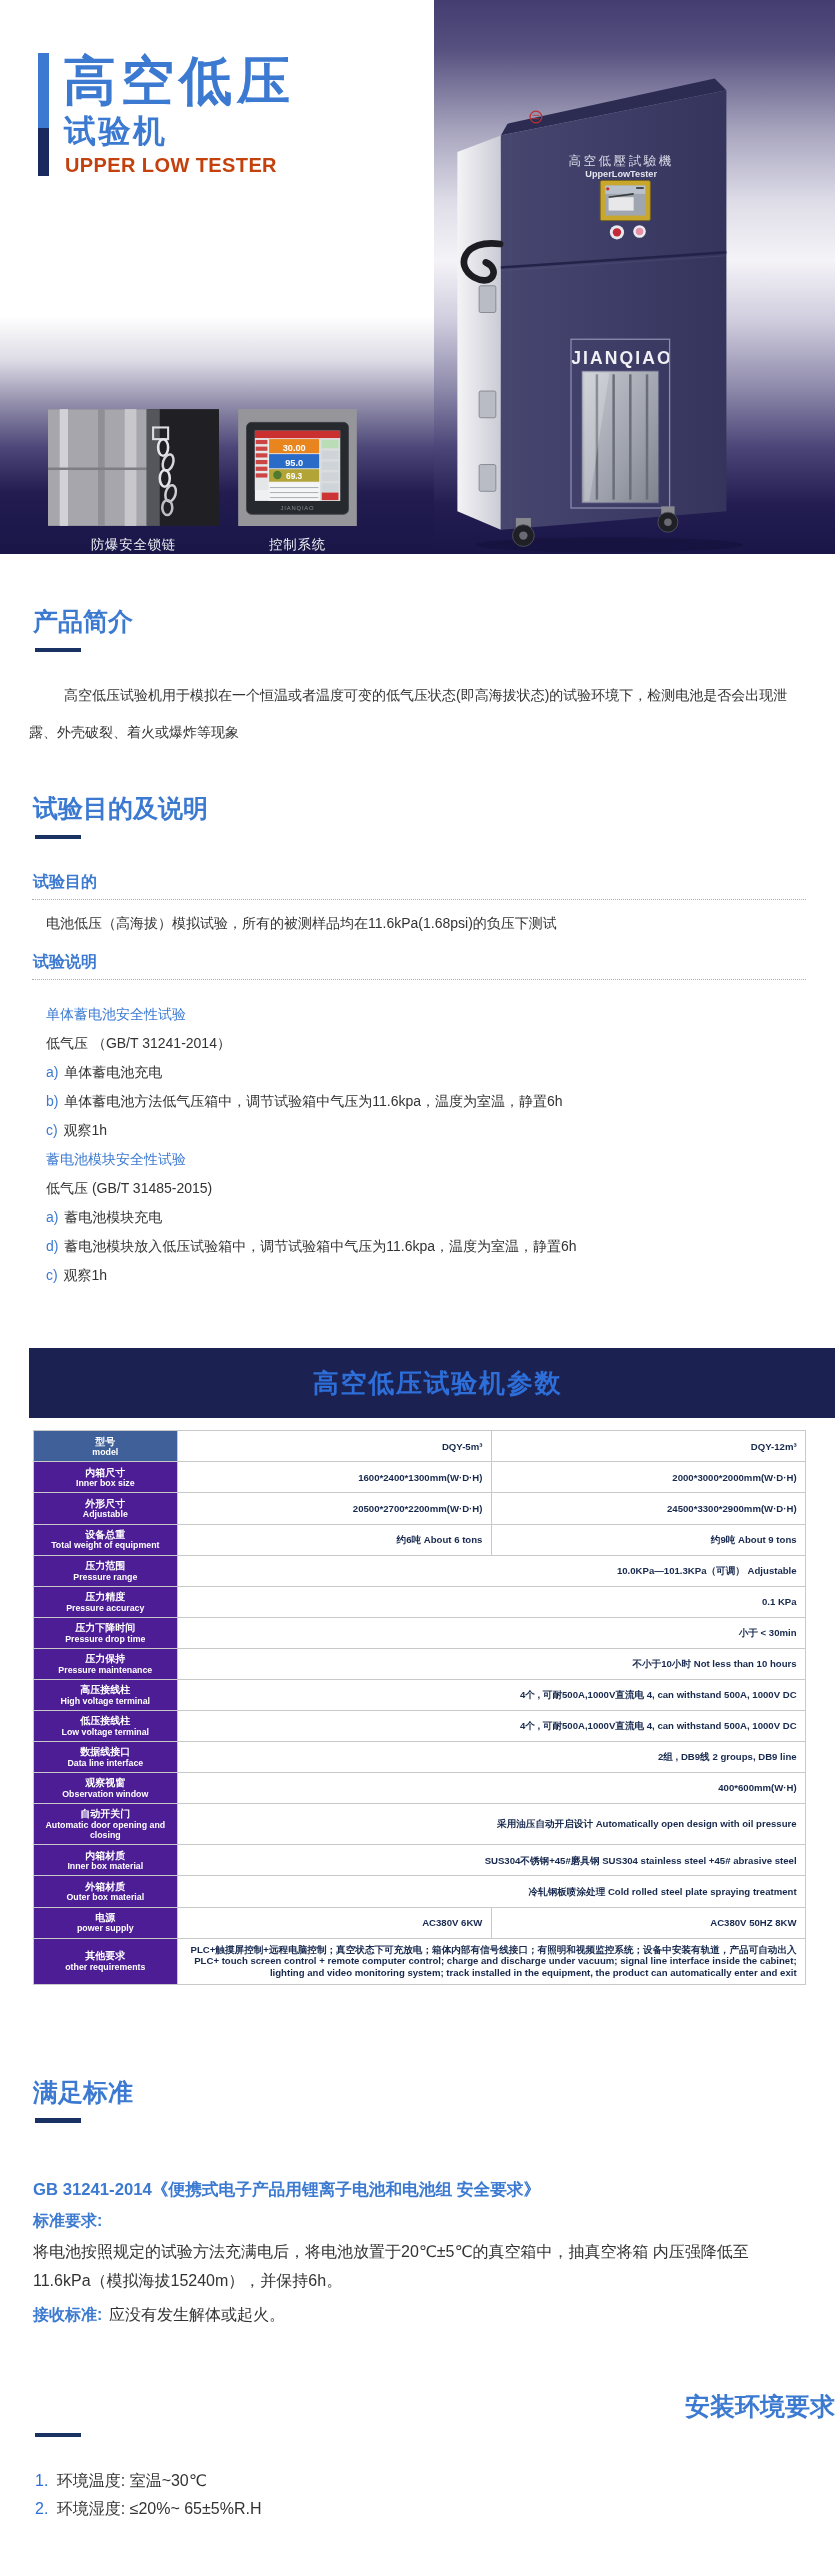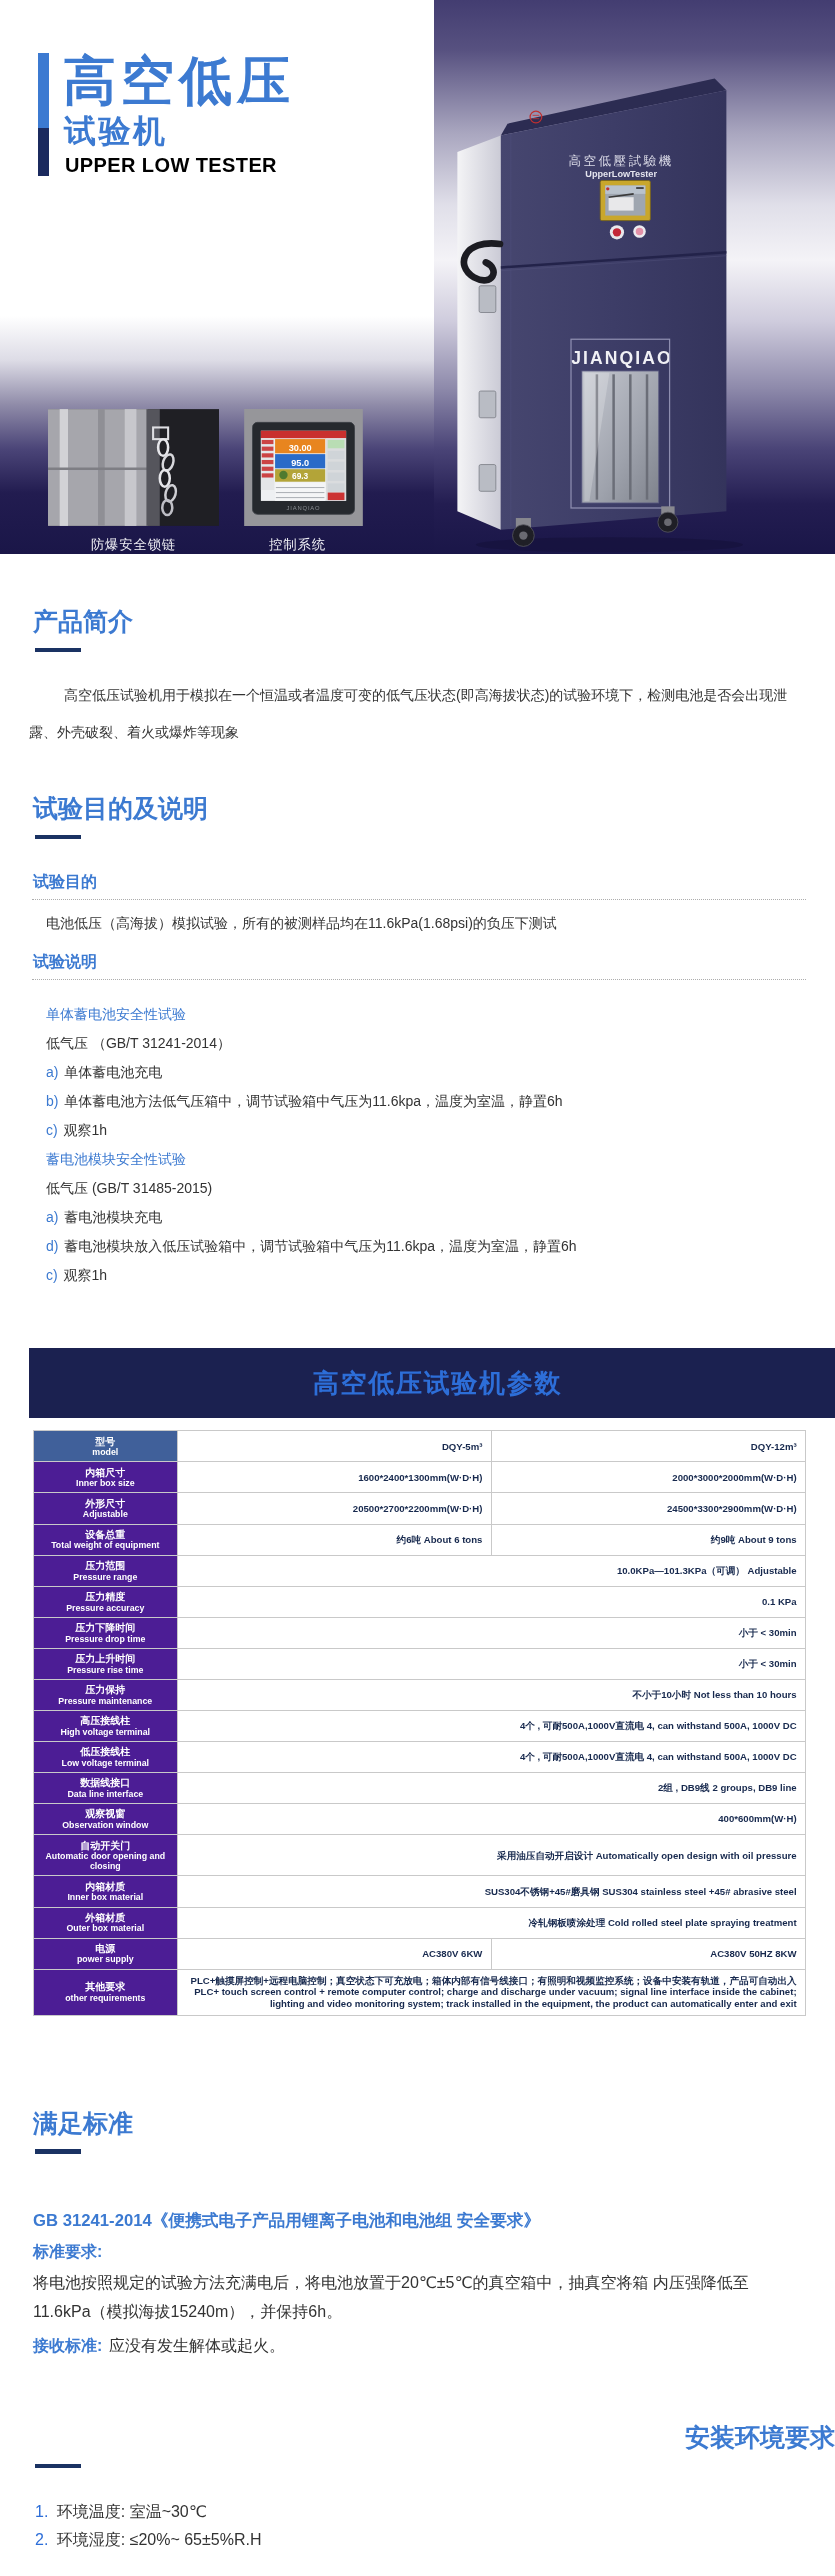--- a/index.html
+++ b/index.html
@@ -10,24 +10,24 @@
   .banner{position:absolute;top:0;left:0;width:835px;height:554px;}
   .banner-left{position:absolute;left:0;top:0;width:434px;height:554px;
     background:linear-gradient(180deg,#ffffff 0%,#ffffff 57%,#dddce6 65%,#908ca9 73%,#4b4578 81%,#221c50 89%,#1a1648 100%);}
   .banner-right{position:absolute;left:434px;top:0;width:401px;height:554px;
     background:linear-gradient(180deg,#433d71 0%,#575180 9%,#a9a6bf 24%,#e0dfe9 37%,#f4f3f7 47%,#cfccdd 58%,#8e8aab 70%,#4a4477 81%,#231d51 91%,#1a1648 100%);}
   .title-bar{position:absolute;left:38px;top:53px;width:11px;height:123px;}
   .title-bar .tb-top{width:11px;height:75px;background:#3c7ad1;}
   .title-bar .tb-bot{width:11px;height:48px;background:#1b2a5e;}
   .title-zh{position:absolute;left:63px;top:46px;font-size:53px;font-weight:bold;color:#3c7ad1;letter-spacing:5px;}
   .title-zh2{position:absolute;left:64px;top:110px;font-size:32px;font-weight:bold;color:#3c7ad1;letter-spacing:2.5px;}
-  .title-en{position:absolute;left:65px;top:154px;font-size:20px;font-weight:bold;color:#000000;letter-spacing:0.4px;}
+  .title-en{position:absolute;left:65px;top:154px;font-size:20px;font-weight:bold;color:#c2410c;letter-spacing:0.4px;}
   .thumb{position:absolute;top:409px;height:117px;}
   .thumb1{left:48px;width:171px;}
-  .thumb2{left:244px;width:119px;}
+  .thumb2{left:238px;width:119px;}
   .thumb svg{display:block;width:100%;height:100%;}
   .thumb-cap{position:absolute;top:536px;color:#f0f0f5;font-size:13.4px;text-align:center;letter-spacing:0.8px;}
   .cap1{left:48px;width:171px;}
   .cap2{left:238px;width:119px;}
   .machine-svg{position:absolute;left:434px;top:0;width:401px;height:554px;}
 
   
   .content{position:absolute;top:554px;left:0;width:835px;}
   .sec-heading{margin:0 0 0 33px;font-size:25px;line-height:30px;font-weight:bold;color:#3c7ad1;}
   .bar{width:46px;height:4.2px;background:#1a3263;margin:11.7px 0 0 35px;}
@@ -291,27 +291,20 @@
       </tr>
       <tr>
         <td class="t-label">
               <div class="lz">压力下降时间</div>
               <div class="le">Pressure drop time</div>
             </td>
         <td class="t-val" colspan="2">小于 &lt; 30min</td>
       </tr>
       <tr>
         <td class="t-label">
-              <div class="lz">压力上升时间</div>
-              <div class="le">Pressure rise time</div>
-            </td>
-        <td class="t-val" colspan="2">小于 &lt; 30min</td>
-      </tr>
-      <tr>
-        <td class="t-label">
               <div class="lz">压力保持</div>
               <div class="le">Pressure maintenance</div>
             </td>
         <td class="t-val" colspan="2">不小于10小时 Not less than 10 hours</td>
       </tr>
       <tr>
         <td class="t-label">
               <div class="lz">高压接线柱</div>
               <div class="le">High voltage terminal</div>
             </td>

